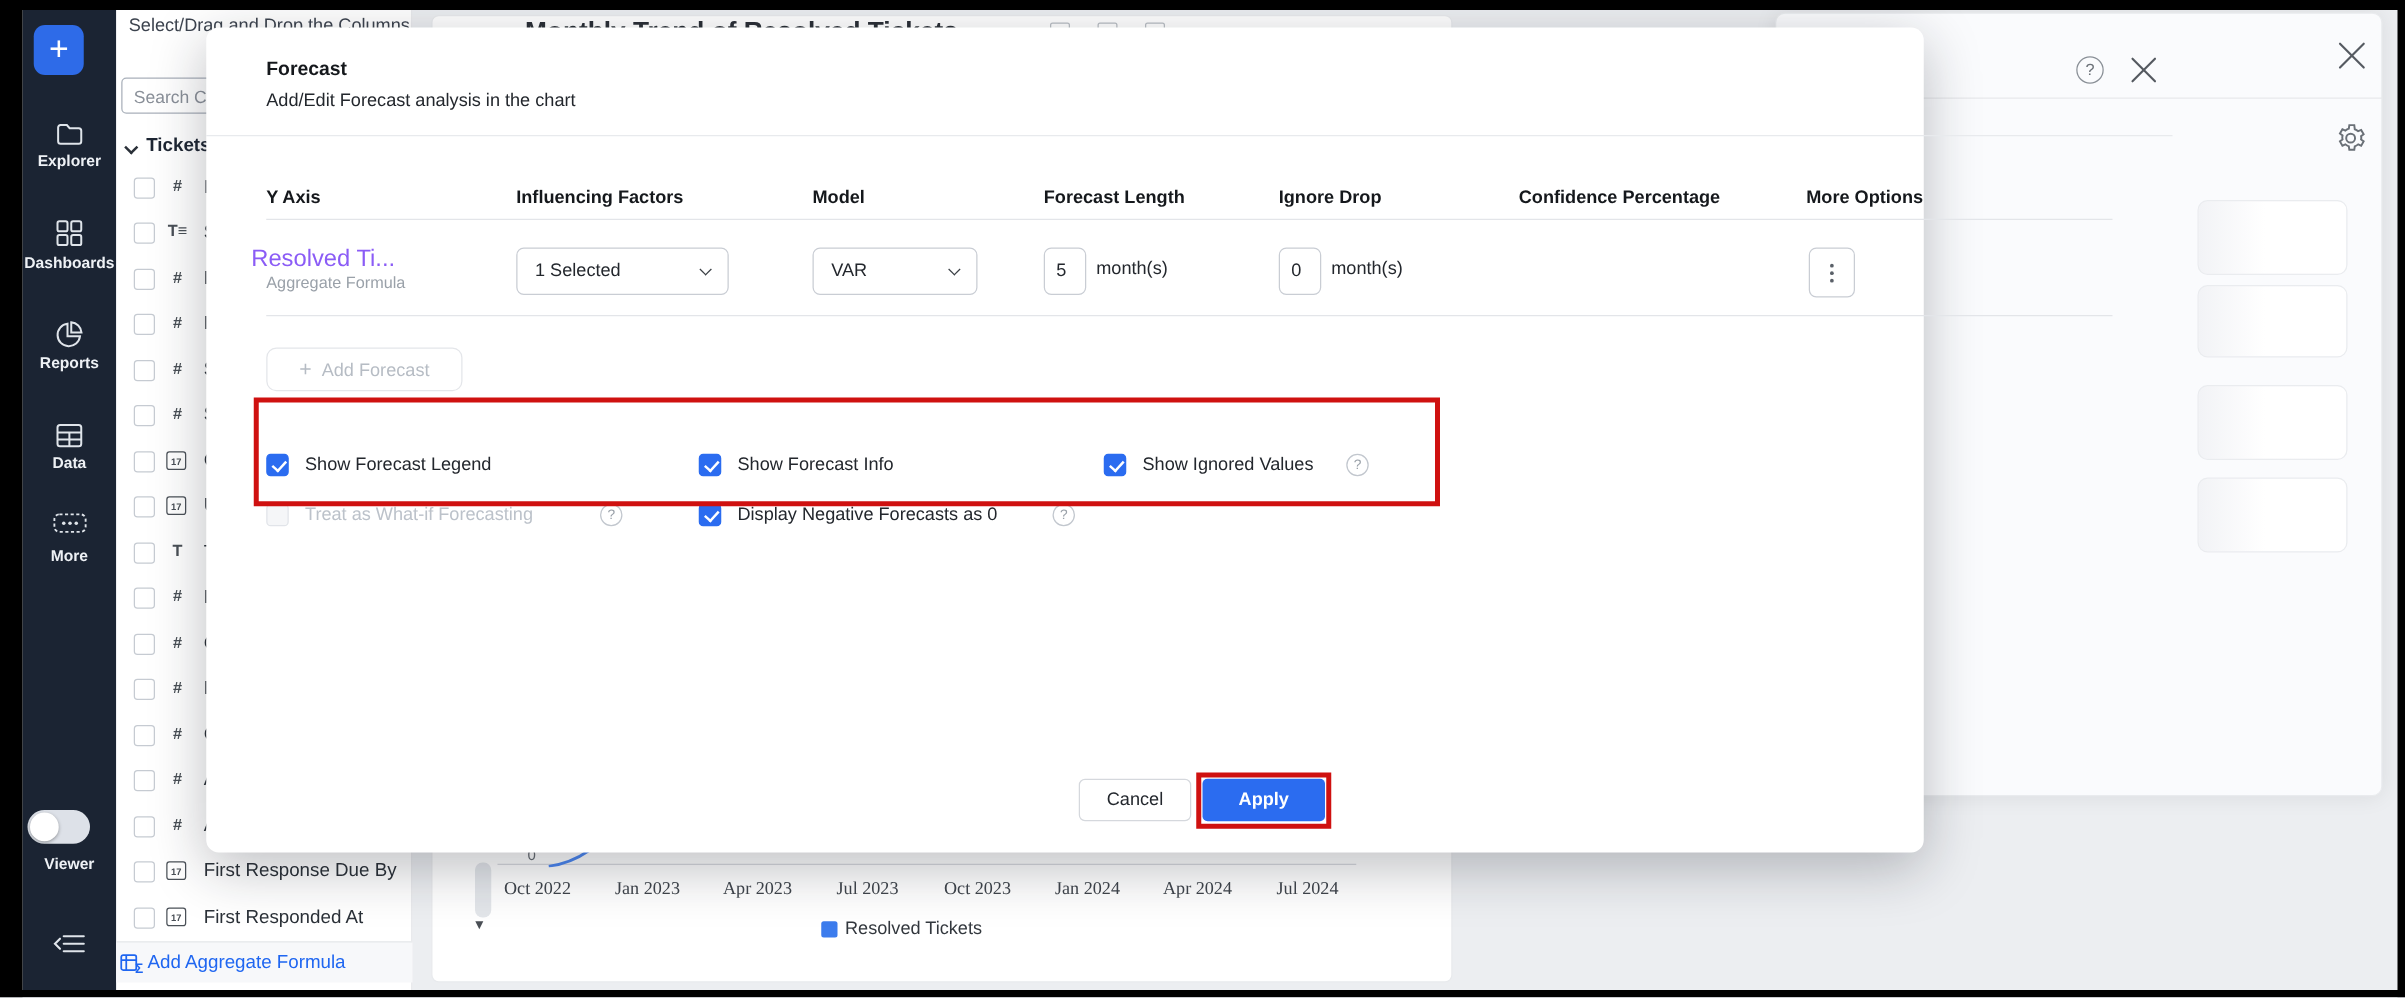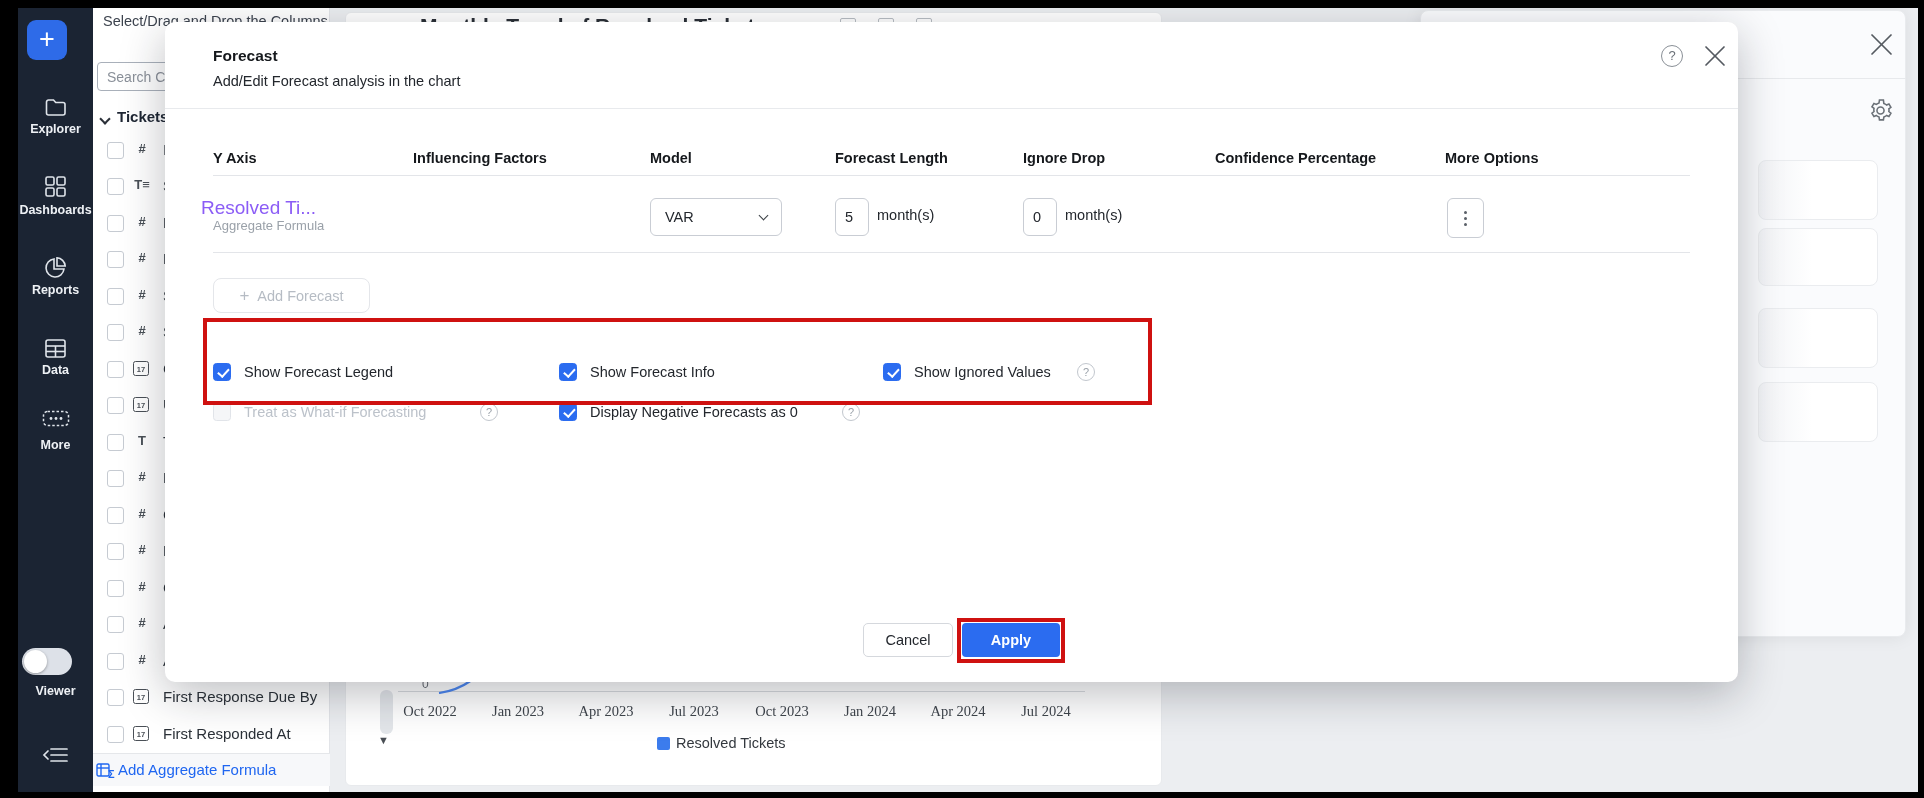--- a/index.html
+++ b/index.html
@@ -46,21 +46,21 @@
   .vscroll{left:380px;top:690px;width:13px;height:44px;background:#e3e6ea;border-radius:6px;z-index:1;}
   .darr{left:378px;top:734px;font-size:11px;color:#4a4f55;z-index:1;}
   .ytick0{left:422px;top:677px;font-size:12px;color:#666b71;z-index:1;}
   
   .rpanel{left:1420px;top:10px;width:486px;height:627px;background:#fafbfd;border:1px solid #e9ebee;border-radius:8px;
     box-shadow:0 0 18px rgba(0,0,0,.08);z-index:4;}
   .rp-div{left:1420px;top:78px;width:486px;height:1px;background:#e7e9ec;z-index:4;}
   .rp-card{left:1758px;width:120px;background:linear-gradient(90deg,#f2f3f6,#ffffff 45%);border:1px solid #eaecef;
     border-radius:8px;z-index:4;}
   
-  .modal{left:165px;top:22px;width:1573px;height:660px;background:#fff;border-radius:10px;
+  .modal{left:165px;top:22px;width:1374px;height:660px;background:#fff;border-radius:10px;
     box-shadow:0 12px 45px rgba(20,25,35,.28);z-index:10;}
   .m-title{left:48px;top:25px;font-size:15.5px;font-weight:bold;color:#15181c;}
   .m-sub{left:48px;top:51px;font-size:14.5px;color:#23272d;}
   .m-help{left:1496px;top:23px;width:22px;height:22px;border:1.4px solid #8a9097;border-radius:50%;color:#6a7077;
     font-size:13px;text-align:center;line-height:20px;}
   .m-div{left:0;top:86px;width:1573px;height:1px;background:#e8eaed;}
   .m-h{top:128px;font-size:14.5px;font-weight:bold;color:#15181c;white-space:nowrap;}
   .m-div2{left:48px;top:153px;width:1477px;height:1px;background:#e3e5e9;}
   .m-div3{left:48px;top:230px;width:1477px;height:1px;background:#e3e5e9;}
   .yaxis-name{left:36px;top:175px;font-size:19px;color:#8b5cf6;}
@@ -325,20 +325,23 @@
     <div class="abs m-h" style="left:248px">Influencing Factors</div>
     <div class="abs m-h" style="left:485px">Model</div>
     <div class="abs m-h" style="left:670px">Forecast Length</div>
     <div class="abs m-h" style="left:858px">Ignore Drop</div>
     <div class="abs m-h" style="left:1050px">Confidence Percentage</div>
     <div class="abs m-h" style="left:1280px">More Options</div>
     <div class="abs m-div2"></div>
 
     <div class="abs yaxis-name">Resolved Ti...</div>
     <div class="abs yaxis-sub">Aggregate Formula</div>
+    <div class="abs dd" style="left:248px;width:170px">
+      <span>1 Selected</span><span class="chev"></span>
+    </div>
     <div class="abs dd" style="left:485px;width:132px">
       <span>VAR</span><span class="chev"></span>
     </div>
     <input class="abs num-in" style="left: 670px;" value="5">
     <div class="abs unit" style="left:712px">month(s)</div>
     <input class="abs num-in" style="left: 858px;" value="0">
     <div class="abs unit" style="left:900px">month(s)</div>
     <div class="abs kebab">
         <i></i>
         <i></i>

